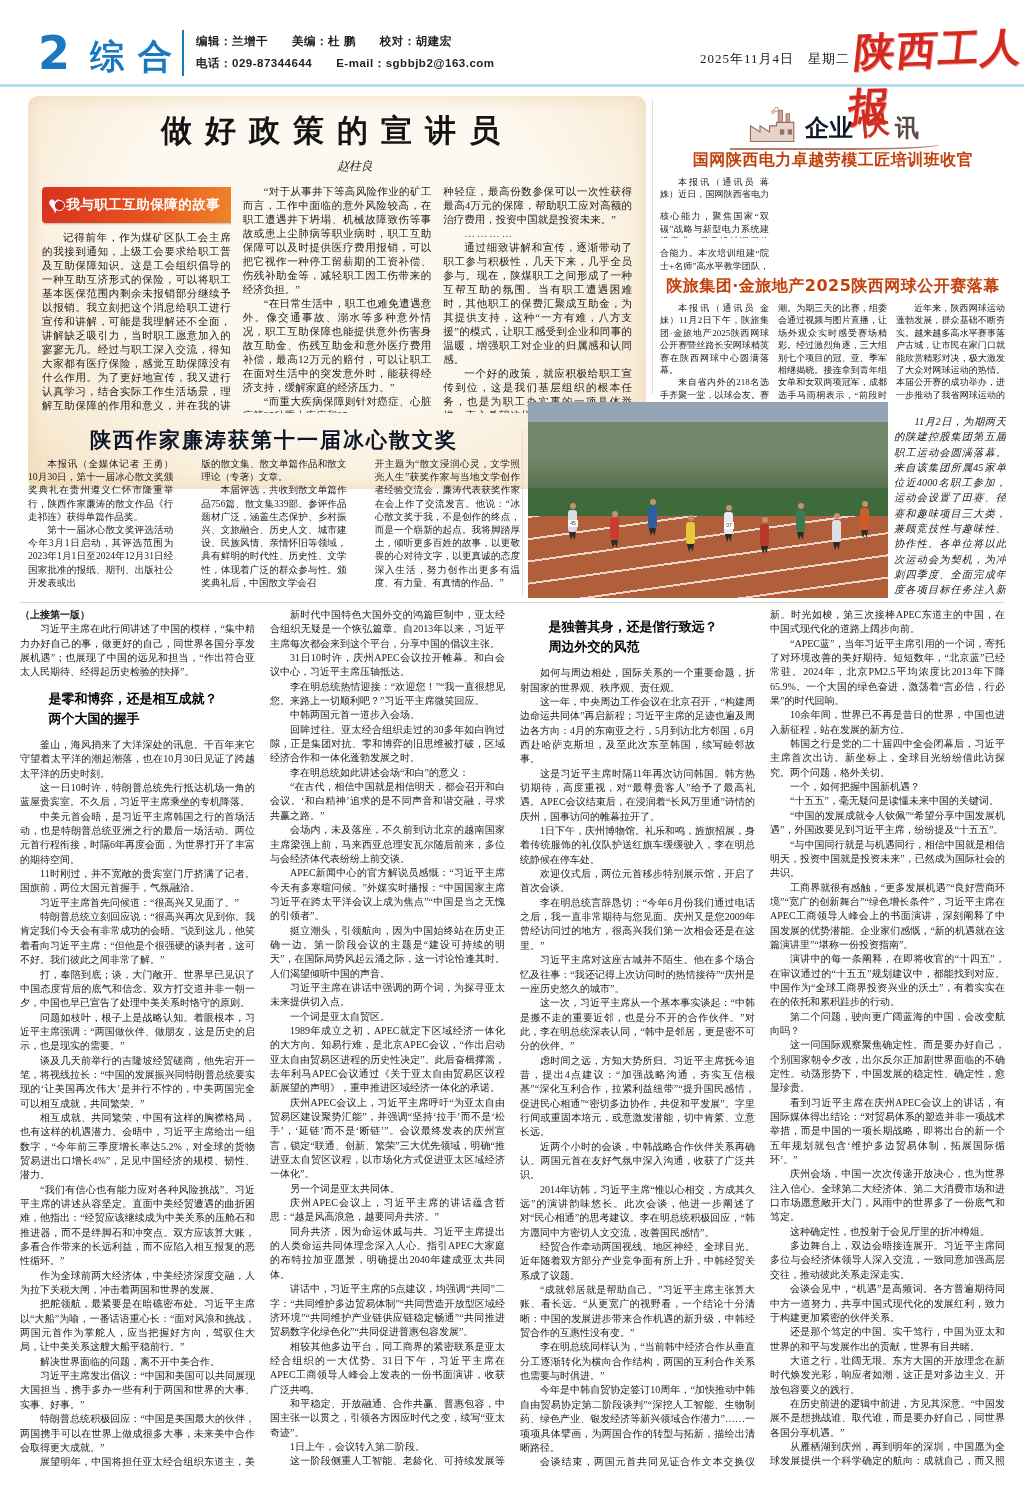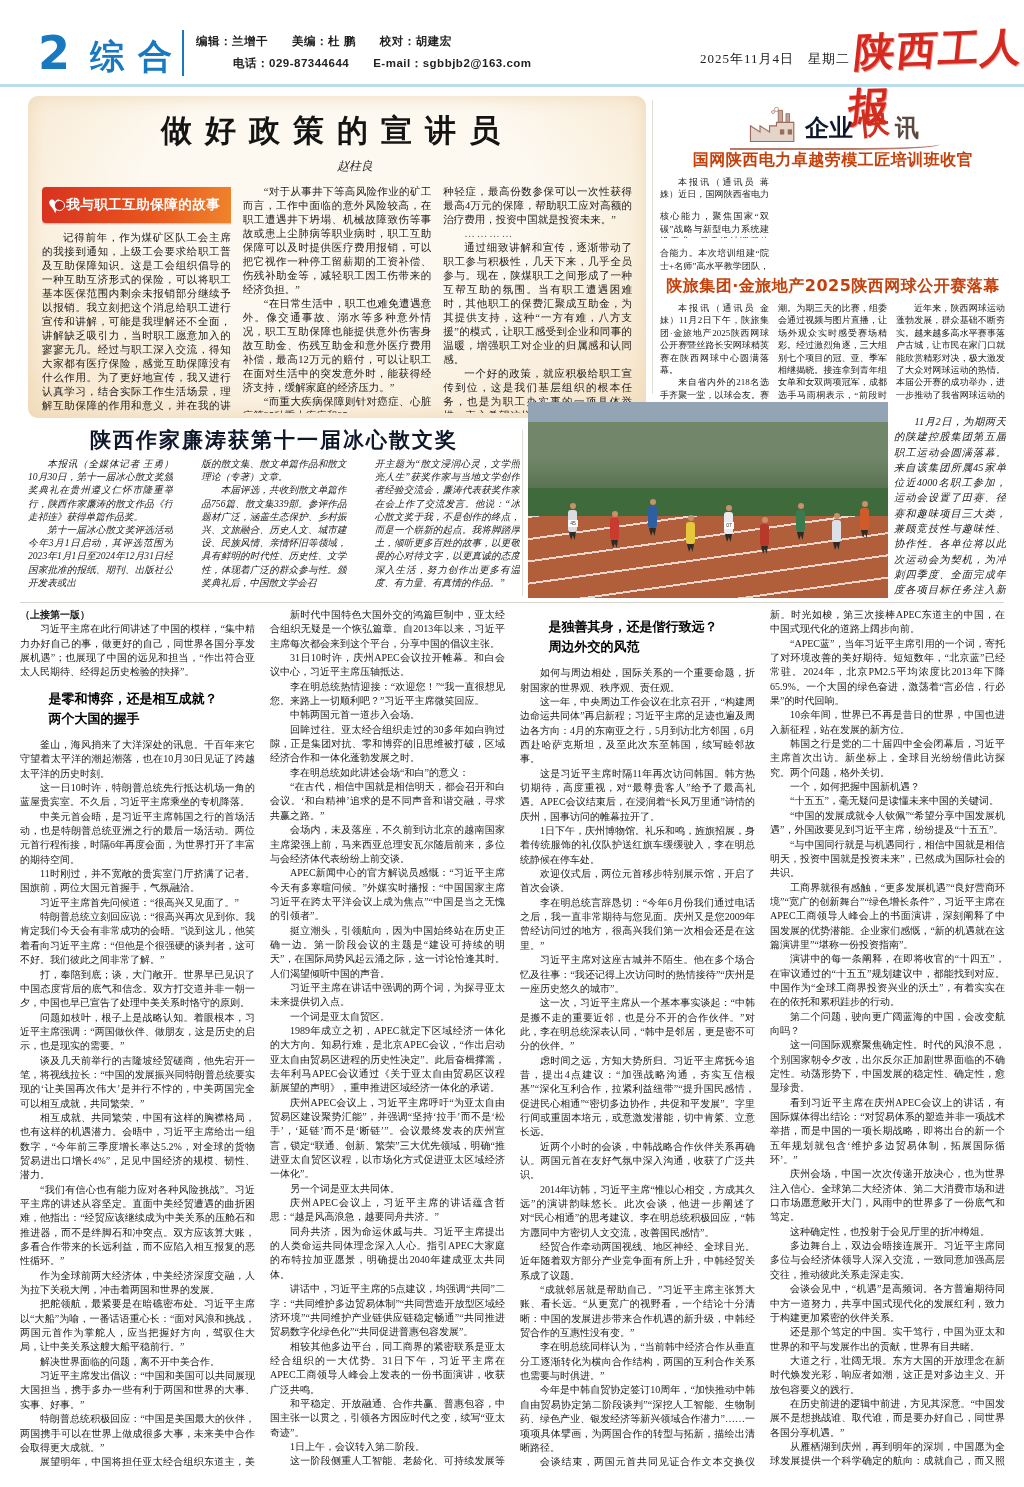--- a/index.html
+++ b/index.html
@@ -5,31 +5,31 @@
   html,body{margin:0;padding:0;}
   body{width:1024px;height:1487px;position:relative;background:#fff;
        font-family:"Liberation Serif","DejaVu Serif",serif;color:#1a1a1a;overflow:hidden;}
   .abs{position:absolute;}
 
   
   #pageno{left:38px;top:26px;font:bold 46px "DejaVu Sans",sans-serif;color:#1878c0;}
   #section{left:90px;top:34px;font:bold 34px "DejaVu Sans",sans-serif;color:#1878c0;letter-spacing:14px;}
   #hdr-div{left:182px;top:30px;width:2px;height:46px;background:#1878c0;}
   .edrow{left:196px;font:bold 11.5px "Liberation Sans",sans-serif;color:#222;letter-spacing:.5px;white-space:nowrap;}
-  #ed1{top:34px;} #ed2{top:56px;margin-left:37px;}
+  #ed1{top:34px;} #ed2{top:56px;}
   #issuedate{left:700px;top:50px;font:13px "Liberation Serif",serif;color:#222;letter-spacing:1px;}
   #masthead{left:852px;top:22px;font:bold 40px "DejaVu Serif",serif;color:#d5281e;
             transform:skewX(-8deg) rotate(-2deg);letter-spacing:2px;text-shadow:1px 1px 0 #e8998f;}
   #hdr-line{left:0;top:84px;width:1024px;height:3px;background:#b9dded;}
 
   .vline{position:absolute;width:1px;background:#e0dcd6;}
   .hline{position:absolute;height:1px;background:#d8d4ce;}
 
   
-  #policy{left:28px;top:96px;width:618px;height:322px;border-radius:10px;
+  #policy{left:28px;top:96px;width:618px;height:393px;border-radius:10px;
           background:radial-gradient(ellipse at 50% 35%,#fdf9f1 45%,#f8e9d2 85%,#f3ddbc 100%);
           box-shadow:inset 0 0 18px #eed9b9;}
   #policy .title{text-align:center;padding-top:14px;font:bold 31px "DejaVu Sans",sans-serif;
                  color:#141414;letter-spacing:13px;}
   #policy .author{text-align:center;margin-top:6px;font:italic 12px "Liberation Serif",serif;color:#333;padding-left:36px;}
   #policy .cols{display:flex;gap:12px;padding:10px 14px 0 14px;height:228px;overflow:hidden;}
   #policy .col{width:192px;font-size:10.5px;line-height:14px;overflow:hidden;}
   #banner{position:relative;width:198px;height:36px;margin:2px 0 8px 0;border-radius:4px;
           background:linear-gradient(100deg,#d8321f,#e8551f 55%,#f08a2d);
           display:flex;align-items:center;box-shadow:0 1px 2px rgba(0,0,0,.25);}
@@ -48,21 +48,21 @@
                    border-bottom:2px solid #b87a6a;border-radius:0 0 60%/8px 60%;}
   .bizhead{text-align:center;font:bold 16px "DejaVu Sans",sans-serif;color:#c2410c;margin:6px 0 5px 0;letter-spacing:.5px;}
   .bizcols{display:flex;gap:9px;overflow:hidden;}
   .bizcols .col{width:109px;font-size:9px;line-height:12.4px;overflow:hidden;}
   #bizbody1{height:94px;flex-direction:column;} #bizbody2{height:98px;}
 
   
   #bingxin{left:28px;top:426px;width:492px;height:172px;}
   #bingxin .head{text-align:center;font:bold 21px "Liberation Serif",serif;font-weight:900;
                  color:#0f172a;letter-spacing:2px;margin-bottom:3px;}
-  #bingxin .cols{display:flex;gap:28px;height:132px;overflow:hidden;font-style:italic;}
+  #bingxin .cols{display:flex;gap:28px;height:132px;overflow:hidden;}
   #bingxin .col{width:156px;font-size:9.6px;line-height:13.2px;overflow:hidden;}
 
   
   #photo{left:528px;top:402px;width:360px;height:196px;overflow:hidden;background:#6b7f62;}
   #photo .bg-trees{position:absolute;left:0;top:0;width:100%;height:46%;
         background:linear-gradient(#93a4b4 0 22%,#72876a 22% 60%,#56704e 100%);}
   #photo .field{position:absolute;left:0;top:44%;width:100%;height:18%;background:#3f6b3c;}
   #photo .track{position:absolute;left:0;top:58%;width:100%;height:42%;background:#b05f3a;
         background-image:repeating-linear-gradient(172deg,rgba(255,255,255,.75) 0 2px,transparent 2px 22px);}
   .runner{position:absolute;width:9px;height:22px;border-radius:3px;}
@@ -291,21 +291,21 @@
       <p class="para">“APEC蓝”，当年习近平主席引用的一个词，寄托了对环境改善的美好期待。短短数年，“北京蓝”已经常驻。2024年，北京PM2.5平均浓度比2013年下降65.9%。一个大国的绿色奋进，激荡着“言必信，行必果”的时代回响。</p>
       <p class="para">10余年间，世界已不再是昔日的世界，中国也进入新征程，站在发展的新方位。</p>
       <p class="para">韩国之行是党的二十届四中全会闭幕后，习近平主席首次出访。新坐标上，全球目光纷纷借此访探究。两个问题，格外关切。</p>
       <p class="para">一个，如何把握中国新机遇？</p>
       <p class="para">“十五五”，毫无疑问是读懂未来中国的关键词。</p>
       <p class="para">“中国的发展成就令人钦佩”“希望分享中国发展机遇”，外国政要见到习近平主席，纷纷提及“十五五”。</p>
       <p class="para">“与中国同行就是与机遇同行，相信中国就是相信明天，投资中国就是投资未来”，已然成为国际社会的共识。</p>
       <p class="para">工商界就很有感触，“更多发展机遇”“良好营商环境”“宽广的创新舞台”“绿色增长条件”，习近平主席在APEC工商领导人峰会上的书面演讲，深刻阐释了中国发展的优势潜能。企业家们感慨，“新的机遇就在这篇演讲里”“堪称一份投资指南”。</p>
       <p class="para">演讲中的每一条阐释，在即将收官的“十四五”，在审议通过的“十五五”规划建议中，都能找到对应。中国作为“全球工商界投资兴业的沃土”，有着实实在在的依托和累积跬步的行动。</p>
       <p class="para">第二个问题，驶向更广阔蓝海的中国，会改变航向吗？</p>
-      <p class="para">这一问国际观察聚焦确定性。时代的风浪不息，个别国家朝令夕改，出尔反尔正加剧世界面临的不确定性。动荡形势下，中国发展的稳定性、确定性，愈显珍贵。</p>
+      <p class="para">这一问国际观察聚焦确定性。而是要办好自己，个别国家朝令夕改，出尔反尔正加剧世界面临的不确定性。动荡形势下，中国发展的稳定性、确定性，愈显珍贵。</p>
       <p class="para">看到习近平主席在庆州APEC会议上的讲话，有国际媒体得出结论：“对贸易体系的塑造并非一项战术举措，而是中国的一项长期战略，即将出台的新一个五年规划就包含‘维护多边贸易体制，拓展国际循环’。”</p>
       <p class="para">庆州会场，中国一次次传递开放决心，也为世界注入信心。全球第二大经济体、第二大消费市场和进口市场愿意敞开大门，风雨中的世界多了一份底气和笃定。</p>
       <p class="para">这种确定性，也投射于会见厅里的折冲樽俎。</p>
       <p class="para">多边舞台上，双边会晤接连展开。习近平主席同多位与会经济体领导人深入交流，一致同意加强高层交往，推动彼此关系走深走实。</p>
       <p class="para">会谈会见中，“机遇”是高频词。各方普遍期待同中方一道努力，共享中国式现代化的发展红利，致力于构建更加紧密的伙伴关系。</p>
       <p class="para">还是那个笃定的中国。实干笃行，中国为亚太和世界的和平与发展作出的贡献，世界有目共睹。</p>
       <p class="para">大道之行，壮阔无垠。东方大国的开放理念在新时代焕发光彩，响应者如潮，这正是对多边主义、开放包容要义的践行。</p>
       <p class="para">在历史前进的逻辑中前进，方见其深意。“中国发展不是想挑战谁、取代谁，而是要办好自己，同世界各国分享机遇。”</p>
       <p class="para">从雁栖湖到庆州，再到明年的深圳，中国愿为全球发展提供一个科学确定的航向：成就自己，而又照亮彼此。</p>
     </div>

